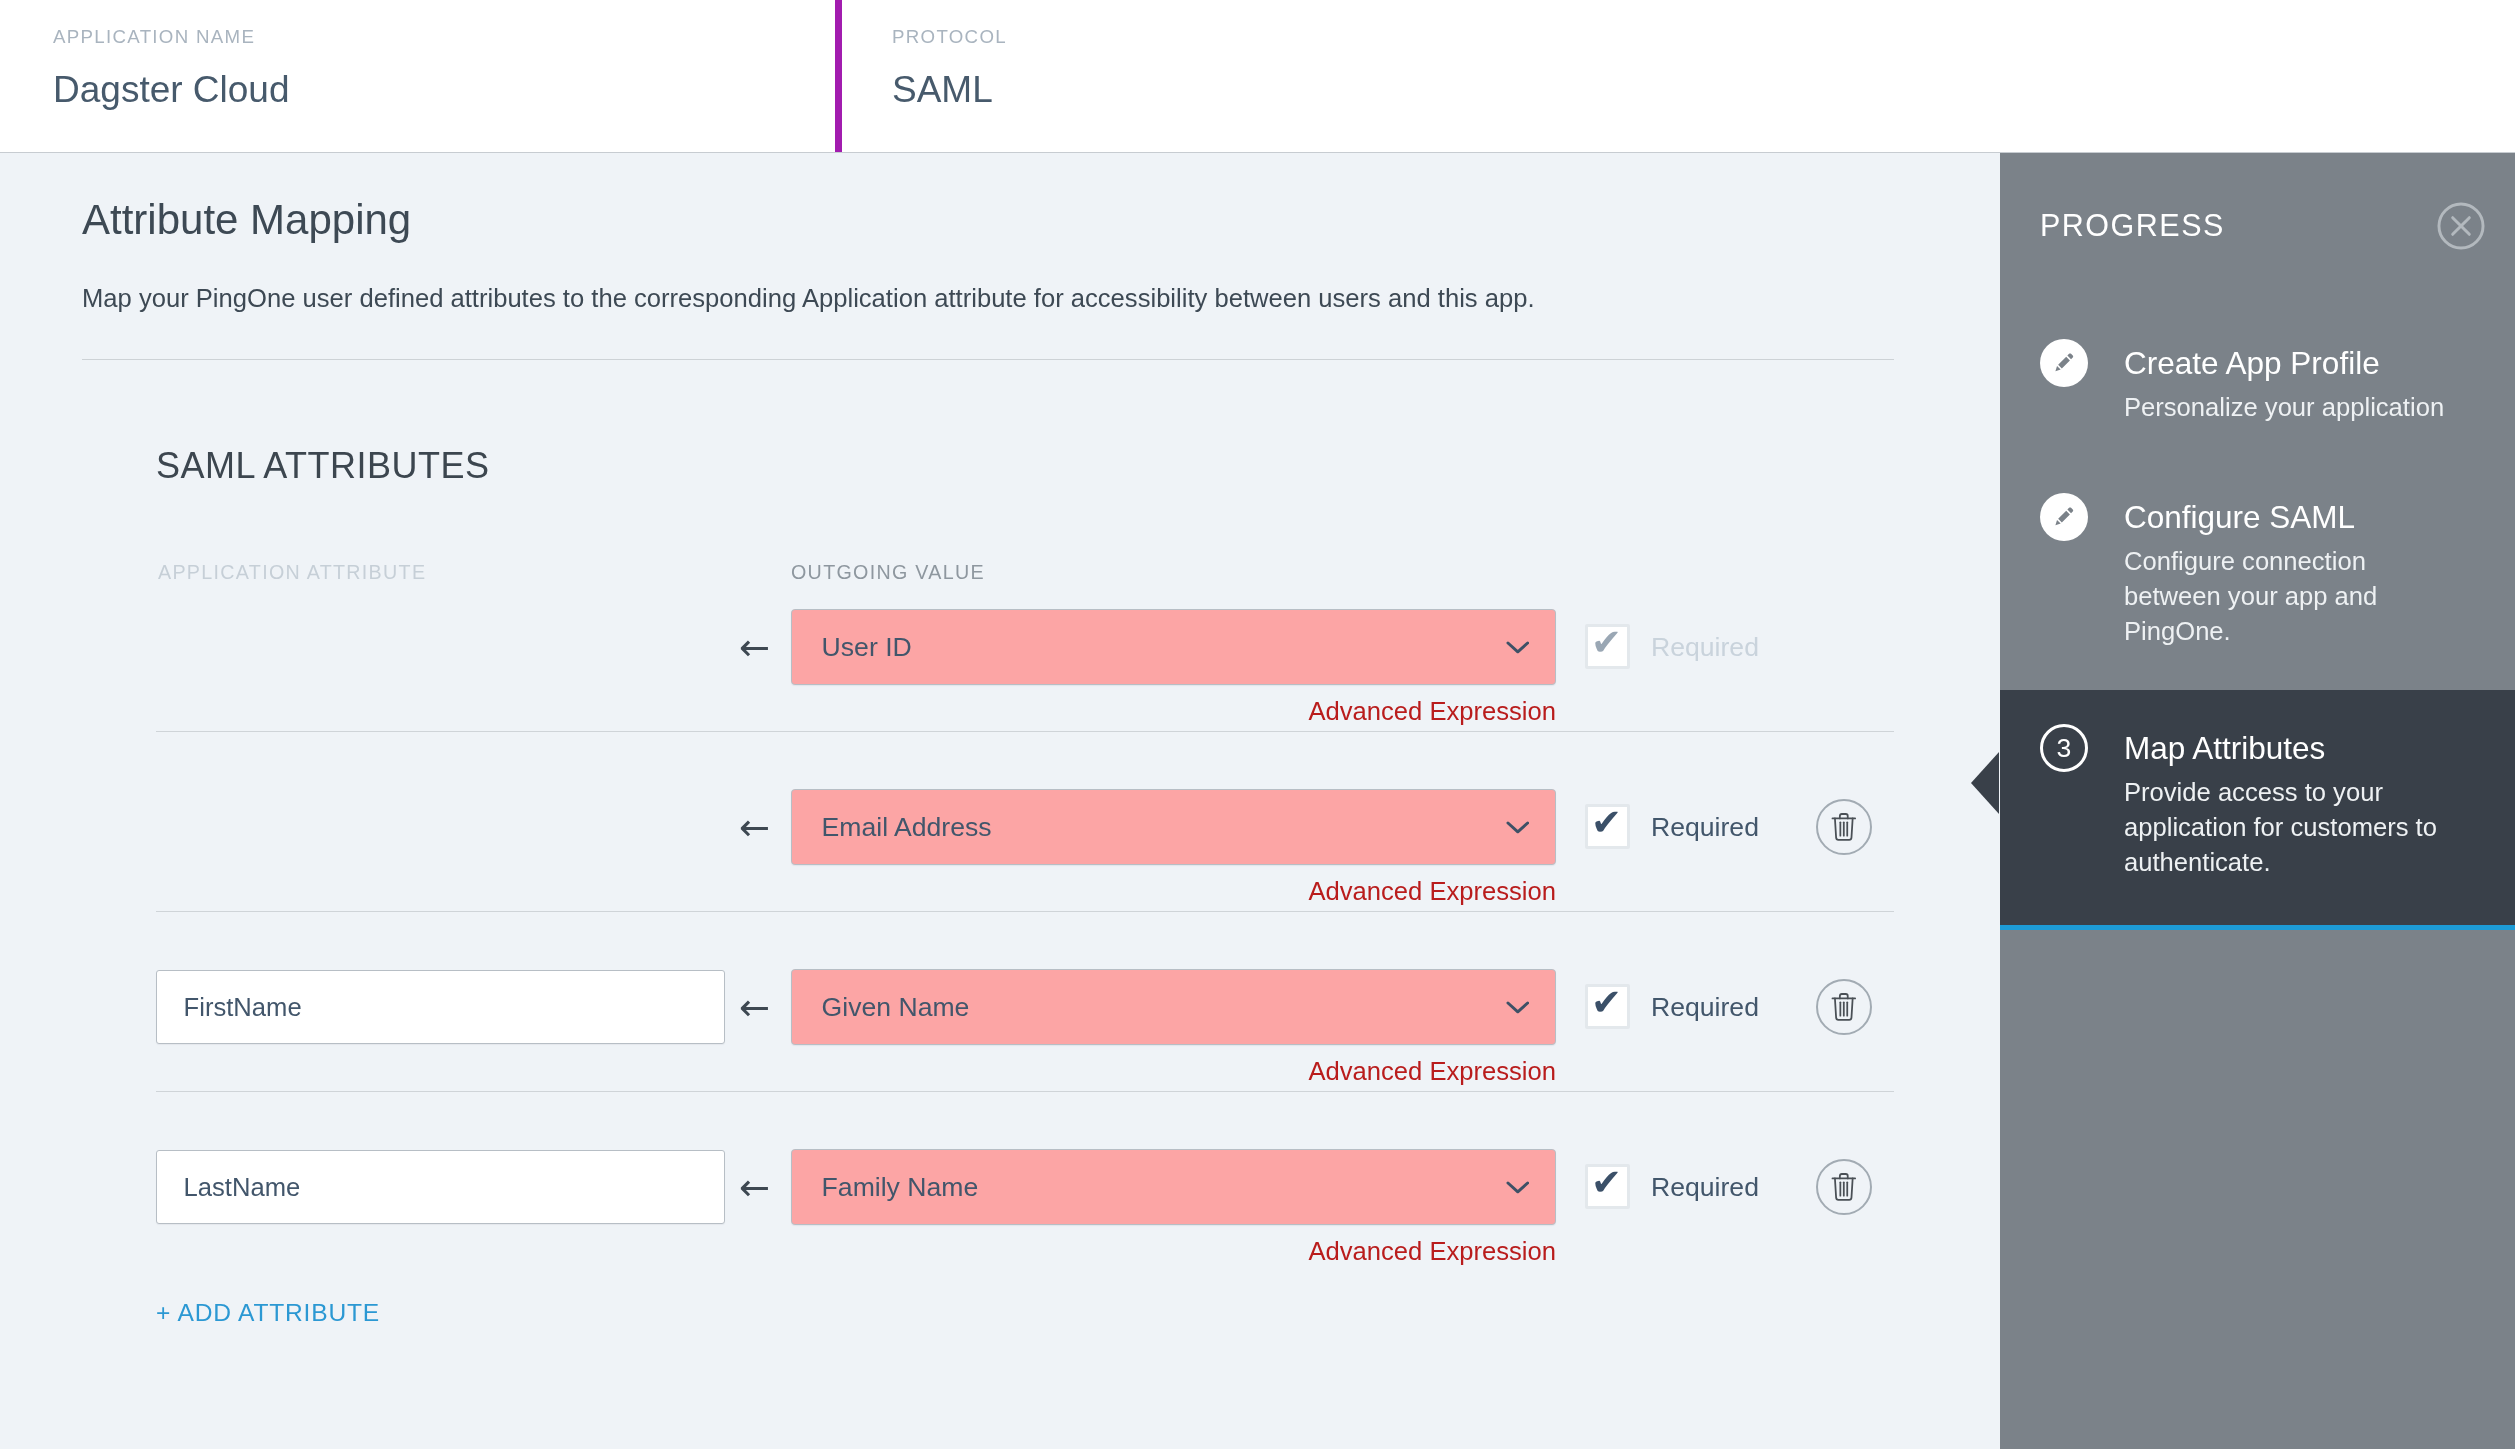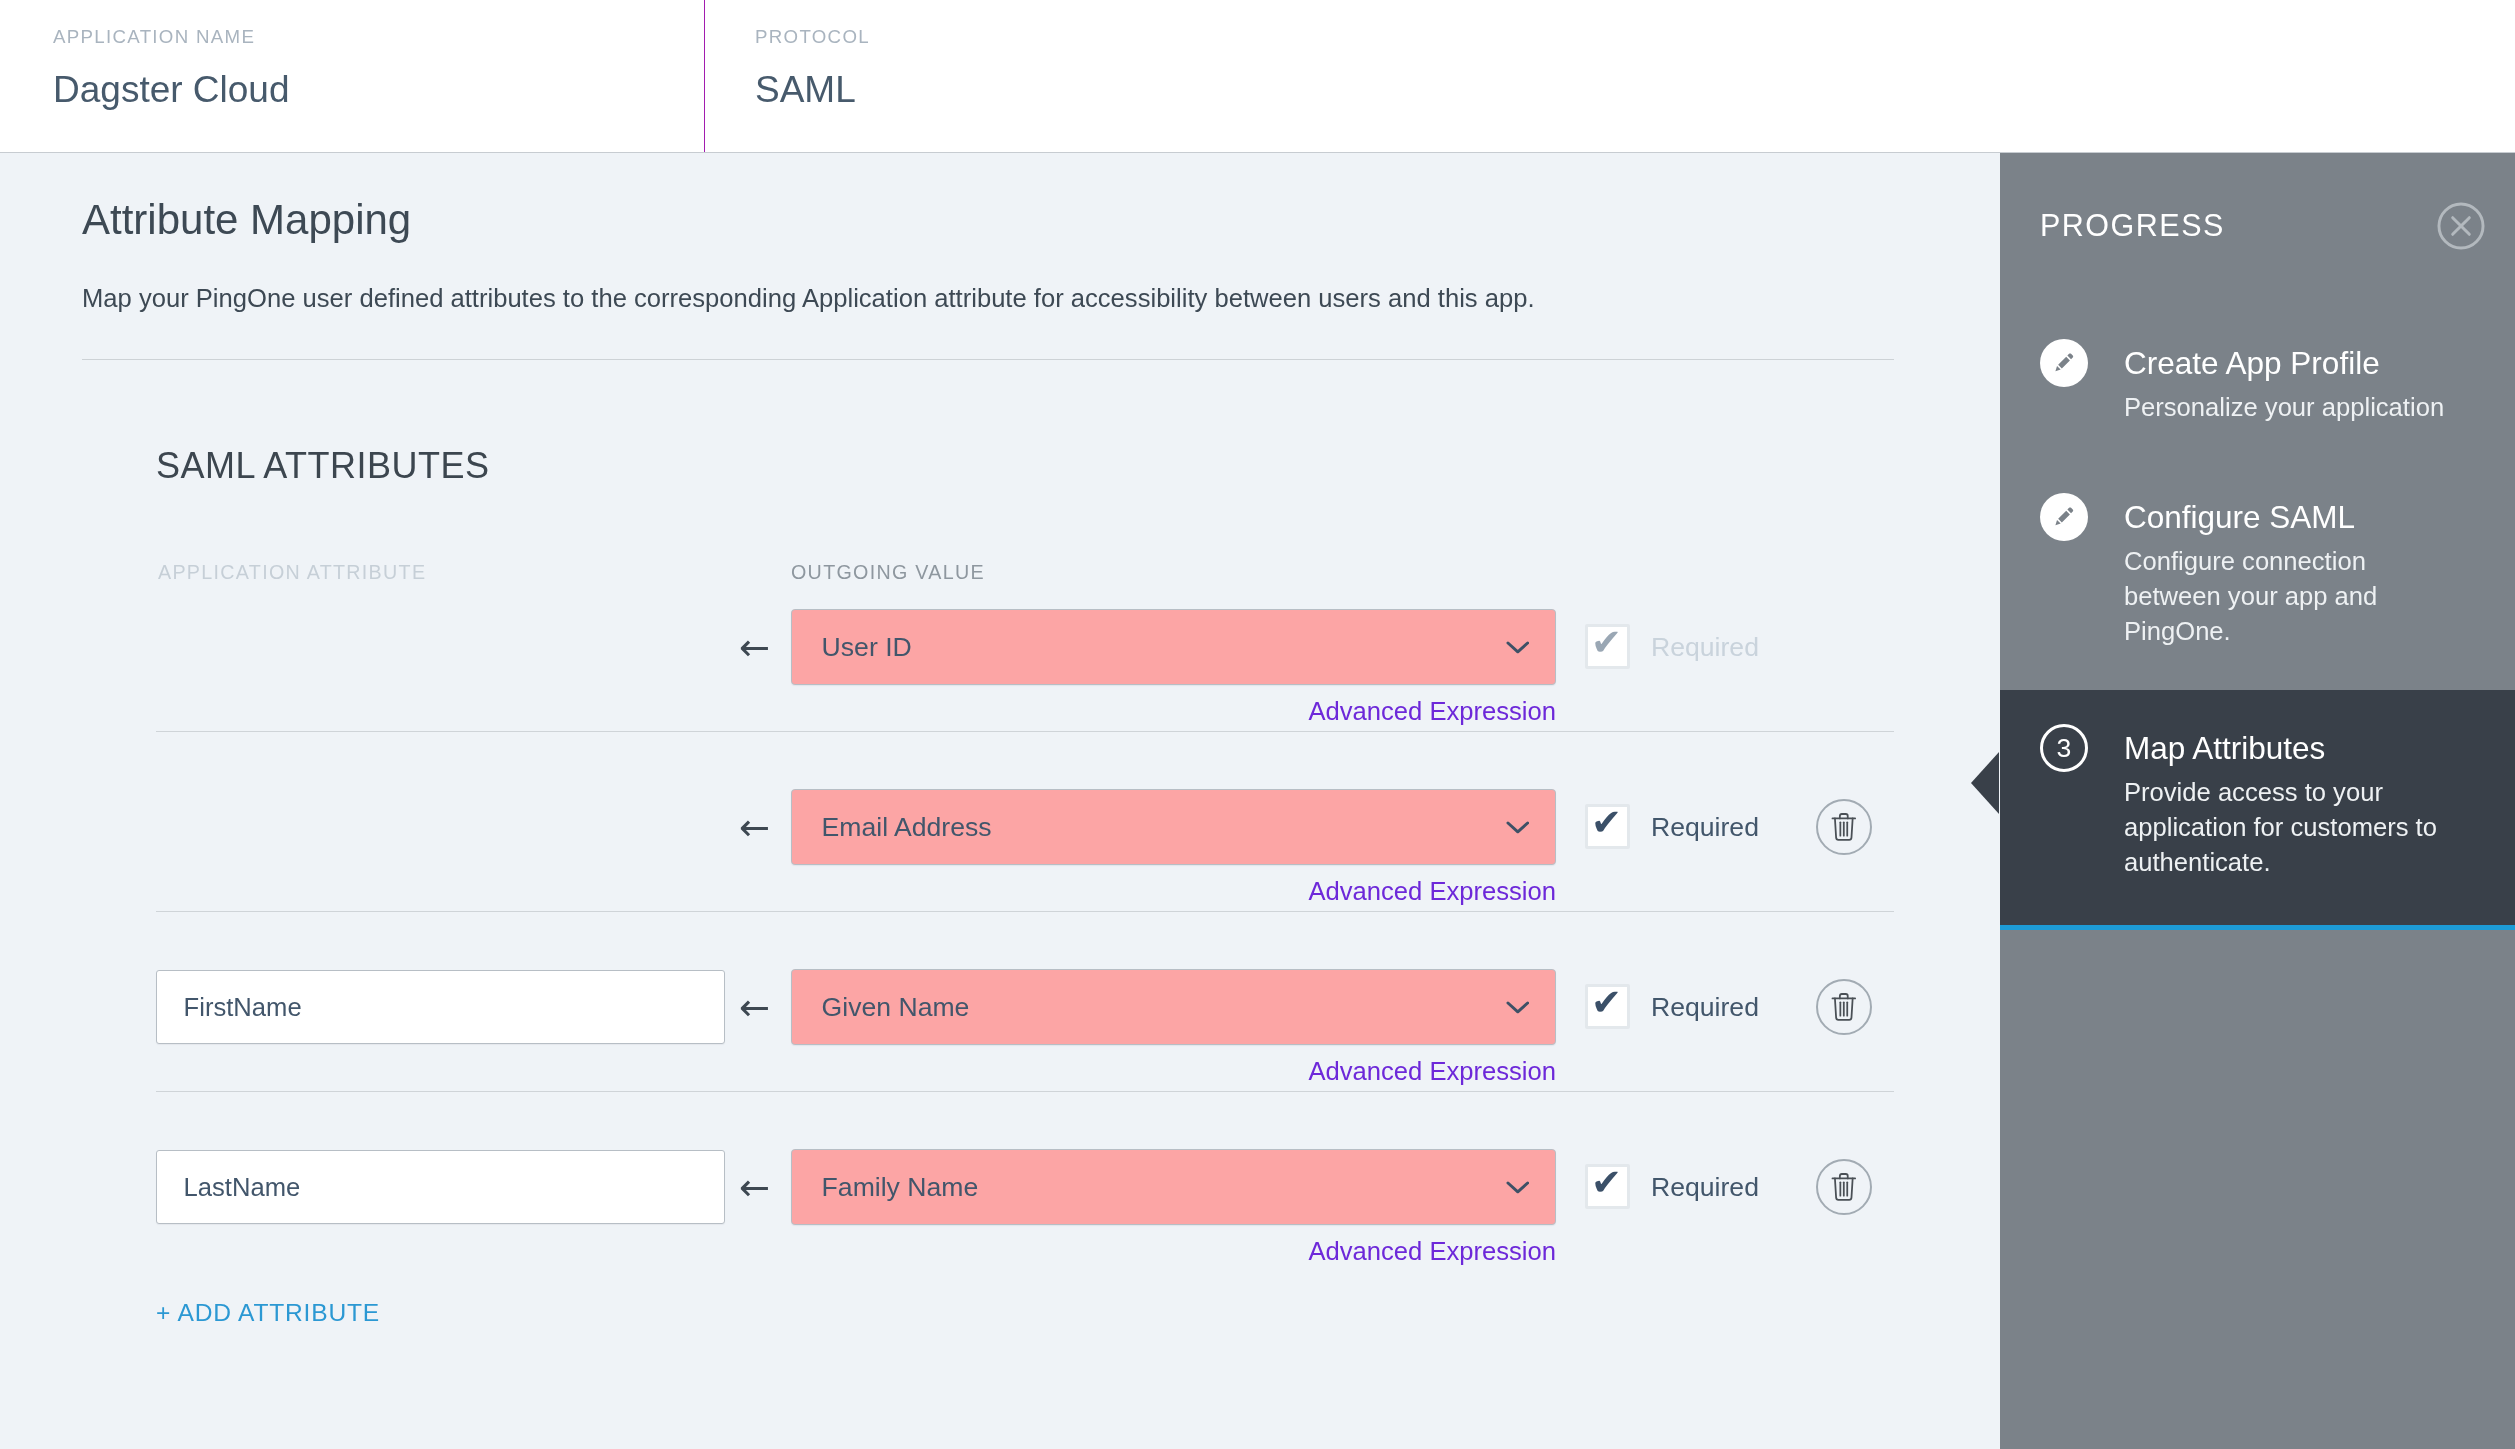--- a/index.html
+++ b/index.html
@@ -2,21 +2,21 @@
 <html><head>
 <meta charset="utf-8">
 <style>
   html,body{margin:0;padding:0;background:#eff3f7;font-family:"Liberation Sans","DejaVu Sans",sans-serif;}
   .page{position:relative;width:2516px;height:1449px;overflow:hidden;background:#eff3f7;}
 
   
   .top-header{position:absolute;top:0;left:0;width:2516px;height:152px;background:#ffffff;
     border-bottom:1px solid #c7ccd1;display:flex;}
   .hdr-col{box-sizing:border-box;height:100%;}
-  .hdr-col.c1{width:705px;border-right:1px solid #a21caf;padding:25.6px 0 0 53px;}
+  .hdr-col.c1{width:842px;border-right:7px solid #a21caf;padding:25.6px 0 0 53px;}
   .hdr-col.c2{width:840px;border-right:1px solid #ced3d7;padding:25.6px 0 0 45px;}
   .hdr-col.c3{flex:1;padding:25.6px 0 0 50px;}
   .hdr-label{font-size:18.7px;letter-spacing:1.3px;color:#a9b4bf;font-weight:400;}
   .hdr-value{margin-top:21.7px;font-size:37px;color:#475a6c;font-weight:400;}
 
   
   .content{position:absolute;top:153px;left:0;right:0;bottom:0;background:#eff3f7;}
   .page-title{position:absolute;left:82px;top:43px;font-size:42px;color:#3d4954;font-weight:400;}
   .page-desc{position:absolute;left:82px;top:131px;font-size:25.6px;color:#3d4954;}
   .title-divider{position:absolute;left:82px;top:206px;width:1812px;height:1px;background:#cdd2d6;}
@@ -31,21 +31,21 @@
     border:1px solid #b7bec5;border-radius:3px;background:#ffffff;color:#42566b;font-size:25.6px;
     padding:0 0 0 26.6px;font-family:inherit;outline:none;box-shadow:0 1px 1px rgba(80,90,100,0.07);}
   .attr-block.disabled-row .attr-input{background:#f9fafc;border:1px solid #eef1f4;color:#8d97a1;box-shadow:none;}
   .map-arrow{position:absolute;left:733px;top:15.8px;width:43px;text-align:center;font-size:37px;color:#3e4852;
     font-family:"DejaVu Sans",sans-serif;}
   .select{position:absolute;left:791px;top:-1px;width:765px;height:76px;box-sizing:border-box;background:#fca5a5;
     border:1px solid #b7bec5;border-radius:3.9px;box-shadow:0 1px 1px rgba(80,90,100,0.08);cursor:pointer;
     display:flex;align-items:center;}
   .select-value{font-size:26.6px;color:#42566b;padding-left:29.6px;}
   .chevron{position:absolute;right:25.6px;top:30.5px;}
-  .advexp{position:absolute;left:791px;top:87px;width:765px;text-align:right;font-size:25.6px;color:#6d28d9;
+  .advexp{position:absolute;left:791px;top:87px;width:765px;text-align:right;font-size:25.6px;color:#b91c1c;
     text-decoration:none;cursor:pointer;}
   .checkbox{position:absolute;left:1585px;top:13.8px;width:39px;height:39px;background:#ffffff;
     border:3.9px solid #e3e8ec;border-radius:2px;cursor:pointer;}
   .check{position:absolute;left:3px;top:-5.9px;font-size:37px;color:#3b5068;font-family:"DejaVu Sans",sans-serif;}
   .attr-block.disabled-row .check{color:#9aa7b4;}
   .attr-block.disabled-row .checkbox{cursor:default;}
   .required-label{position:absolute;left:1651px;top:21.7px;font-size:26.6px;color:#42566b;}
   .attr-block.disabled-row .required-label{color:#c9d3dc;}
   .trash-btn{position:absolute;left:1816px;top:8.9px;width:56px;height:56px;border-radius:50%;
     border:2px solid #a2abb3;background:transparent;cursor:pointer;padding:0;display:flex;

